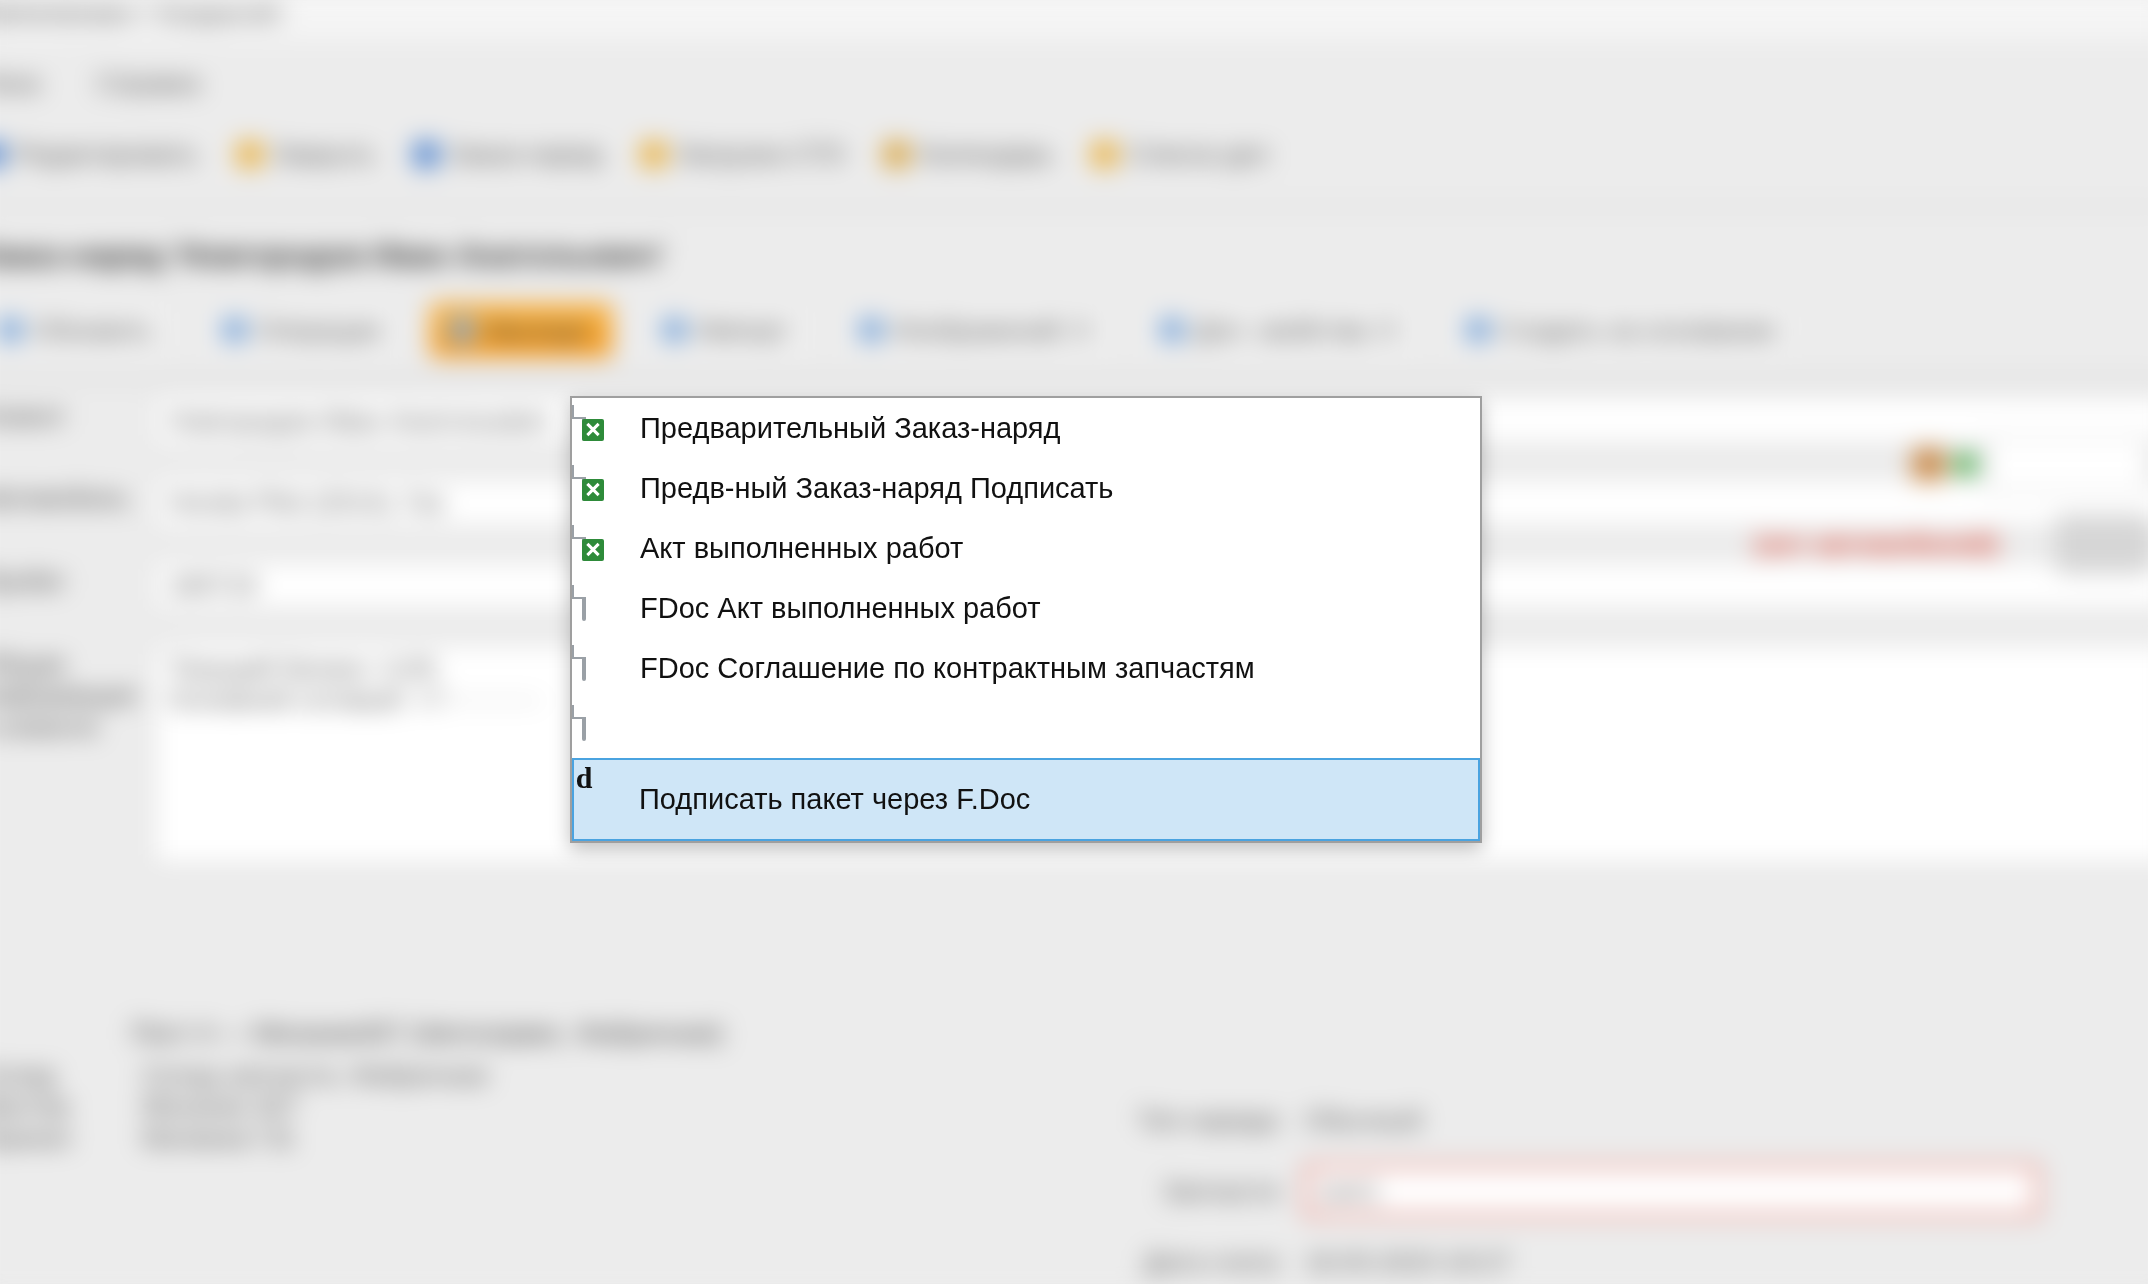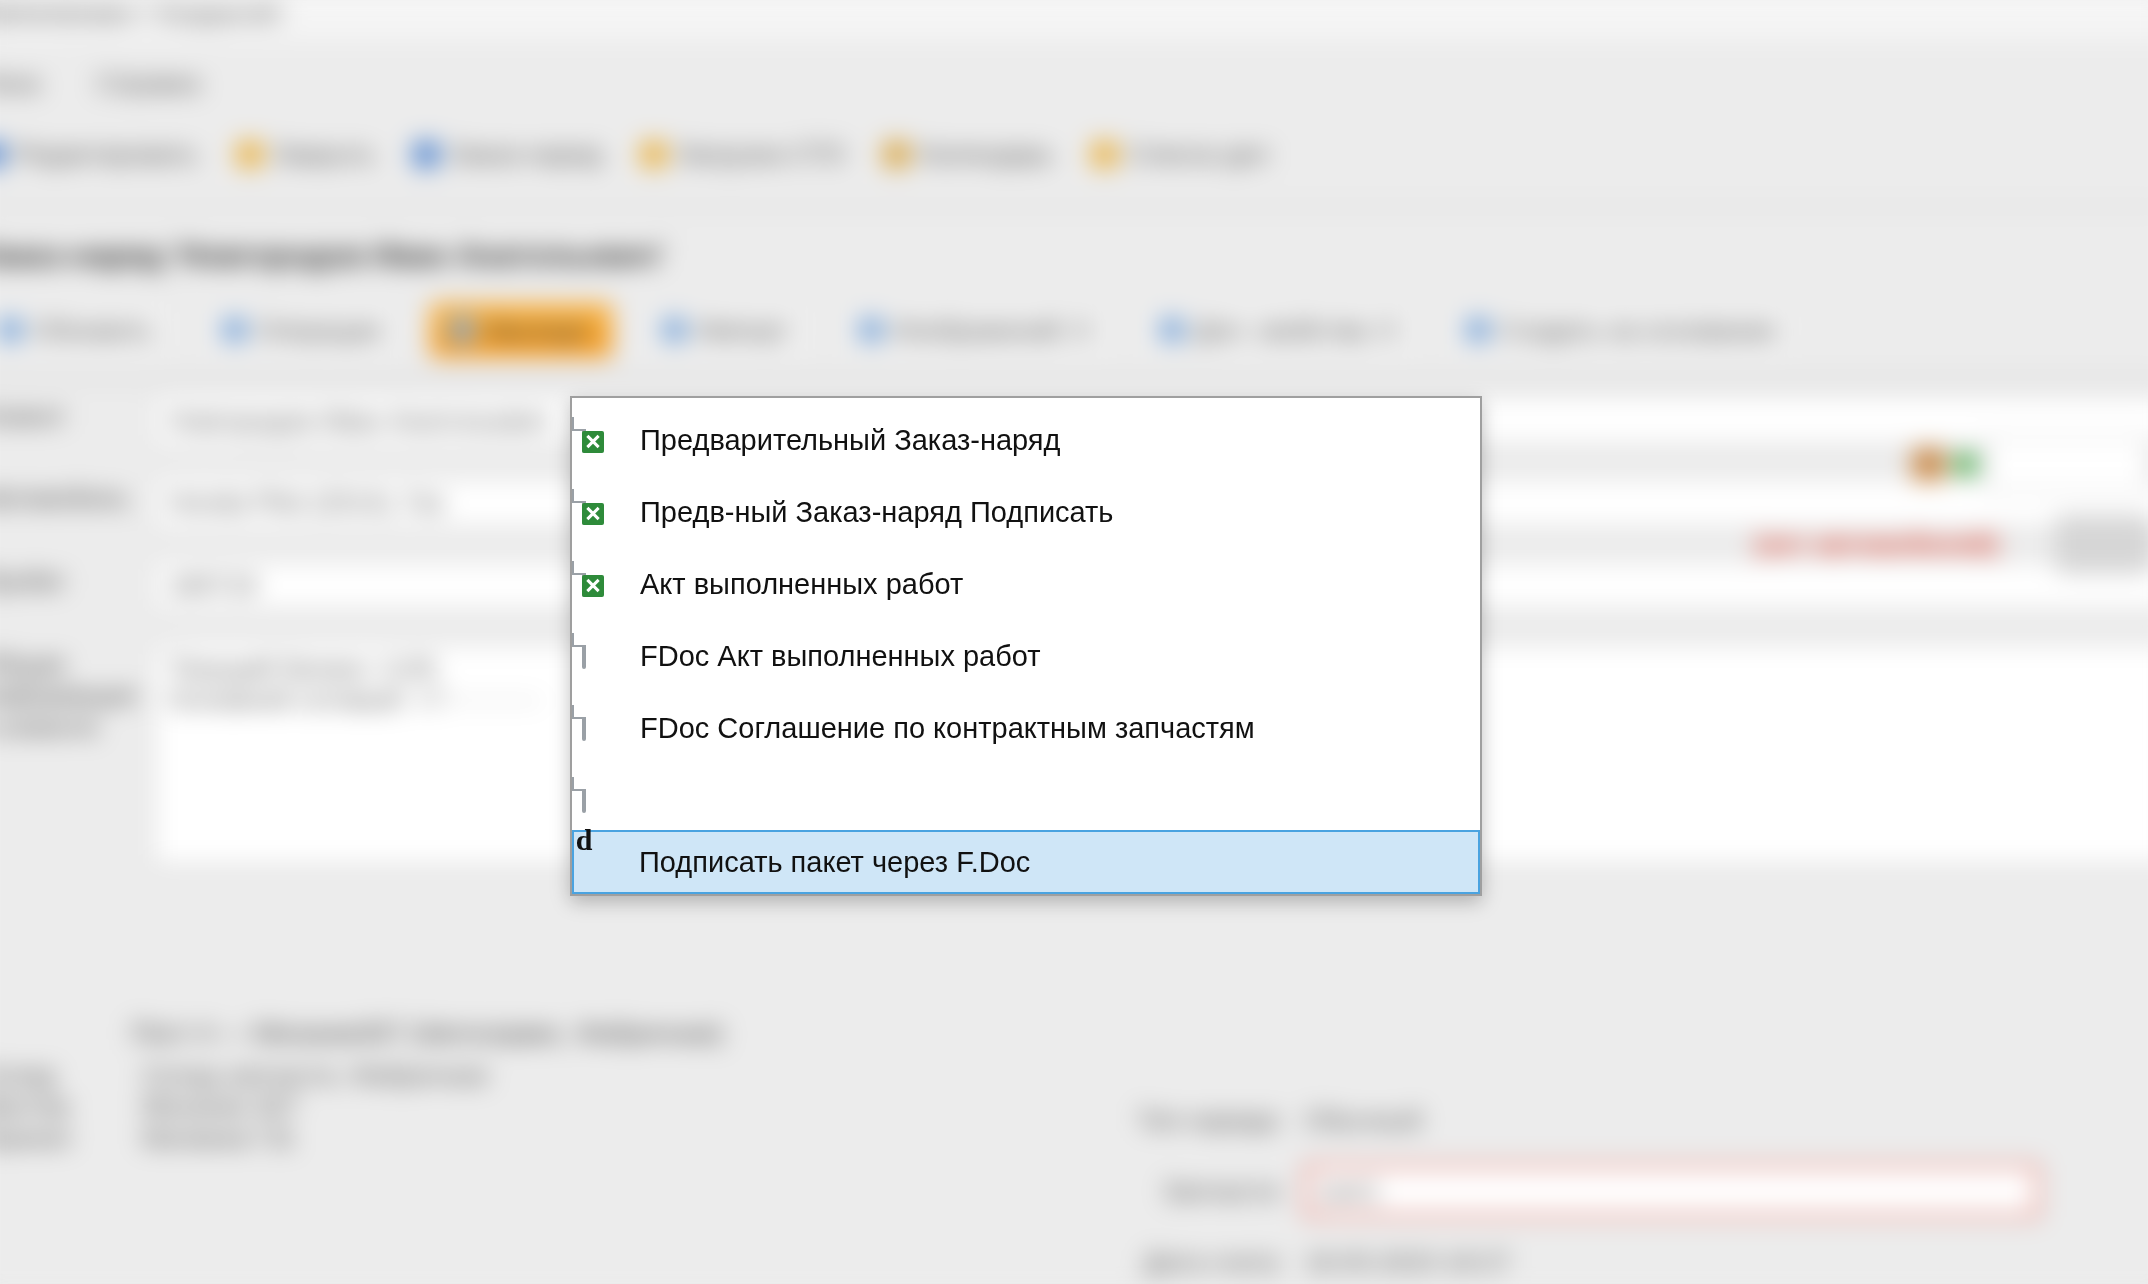--- a/index.html
+++ b/index.html
@@ -133,24 +133,23 @@
     color: #111;
     z-index: 50;
   }
   .menu .row {
     display: flex;
     align-items: center;
     height: 60px;
     padding: 0 16px 0 10px;
     gap: 24px;
     white-space: nowrap;
-    margin-top: 12px;
   }
   .menu .row.sel {
-    height: 64px;
+    height: 83px;
     background: #cfe6f7;
     border: 2px solid #4aa3e0;
     margin: 0 -0px;
     gap: 21px;
   }
   .menu .ico {
     width: 34px; height: 42px;
     position: relative;
     flex: 0 0 34px;
   }

